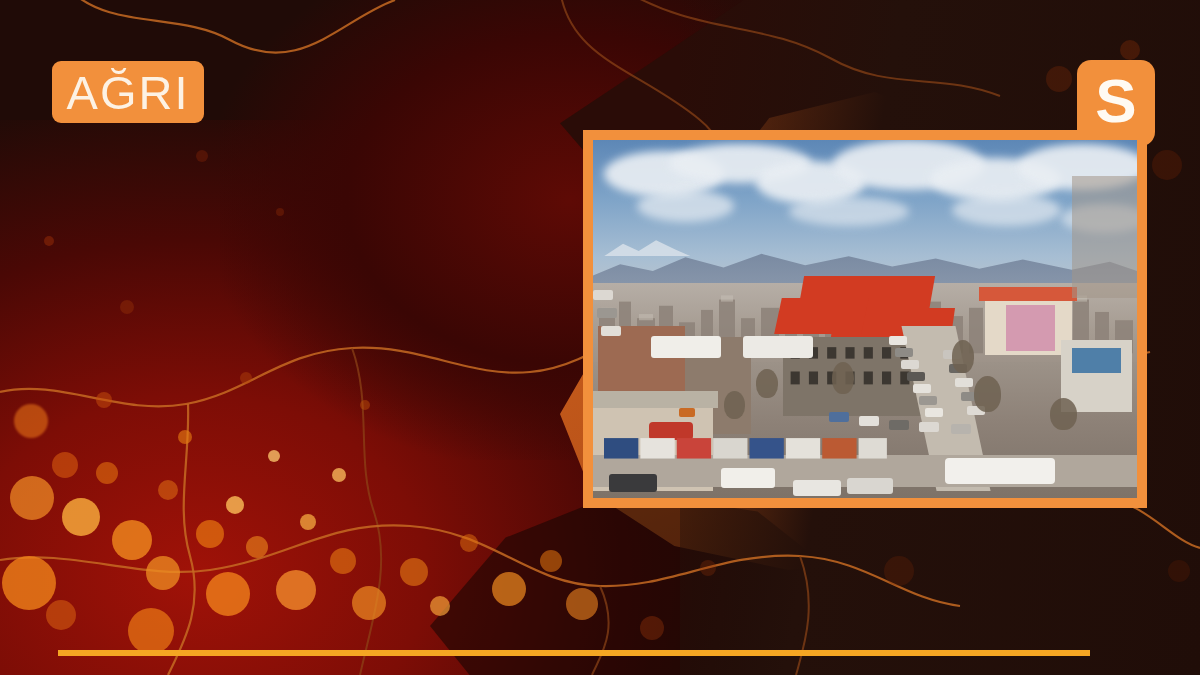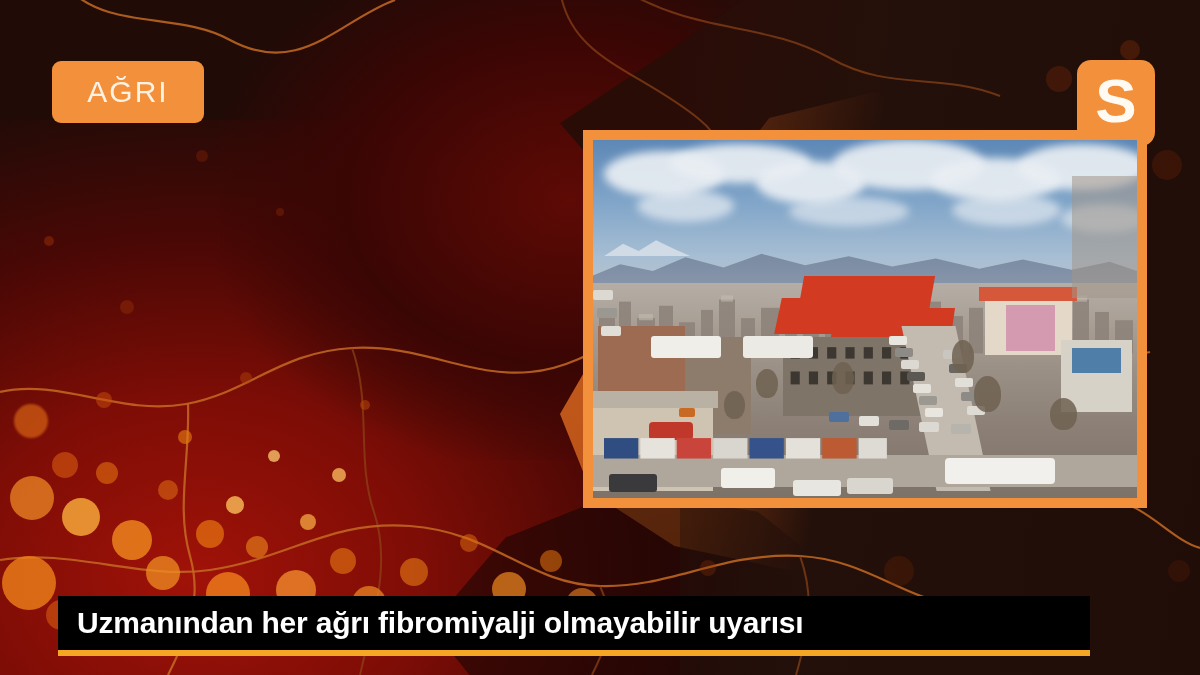--- a/index.html
+++ b/index.html
@@ -62,21 +62,21 @@
   
   .bokeh{position:absolute;border-radius:50%;}
 
   
   .city-badge{
     position:absolute;left:52px;top:61px;width:152px;height:62px;
     background:#f2903c;border-radius:9px;
     display:flex;align-items:center;justify-content:center;
   }
   .city-badge span{
-    color:#fdf2e4;font-size:30px;letter-spacing:2px;font-weight:400;line-height:1;
+    color:#fdf2e4;font-size:47px;letter-spacing:2px;font-weight:400;line-height:1;
   }
 
   
   .brand-logo{
     position:absolute;left:1077px;top:60px;width:78px;height:86px;
     background:#f2903c;border-radius:14px;
     display:flex;align-items:center;justify-content:center;
     z-index:3;
   }
   .brand-logo span{
@@ -364,18 +364,15 @@
           <rect x="108" y="4" width="34" height="20" fill="#d9d6cf"></rect>
           <rect x="144" y="4" width="34" height="20" fill="#35538a"></rect>
           <rect x="180" y="4" width="34" height="20" fill="#e4e1da"></rect>
           <rect x="216" y="4" width="34" height="20" fill="#bb5a33"></rect>
           <rect x="252" y="4" width="28" height="20" fill="#dedbd4"></rect>
         </g>
       </svg>
     </div>
   </div>
 
-  <div class="headline-bar">
-    <h1>Uzmanından her ağrı fibromiyalji olmayabilir uyarısı</h1>
-  </div>
   <div class="headline-rule"></div>
 
 </div>
 
 </body></html>

